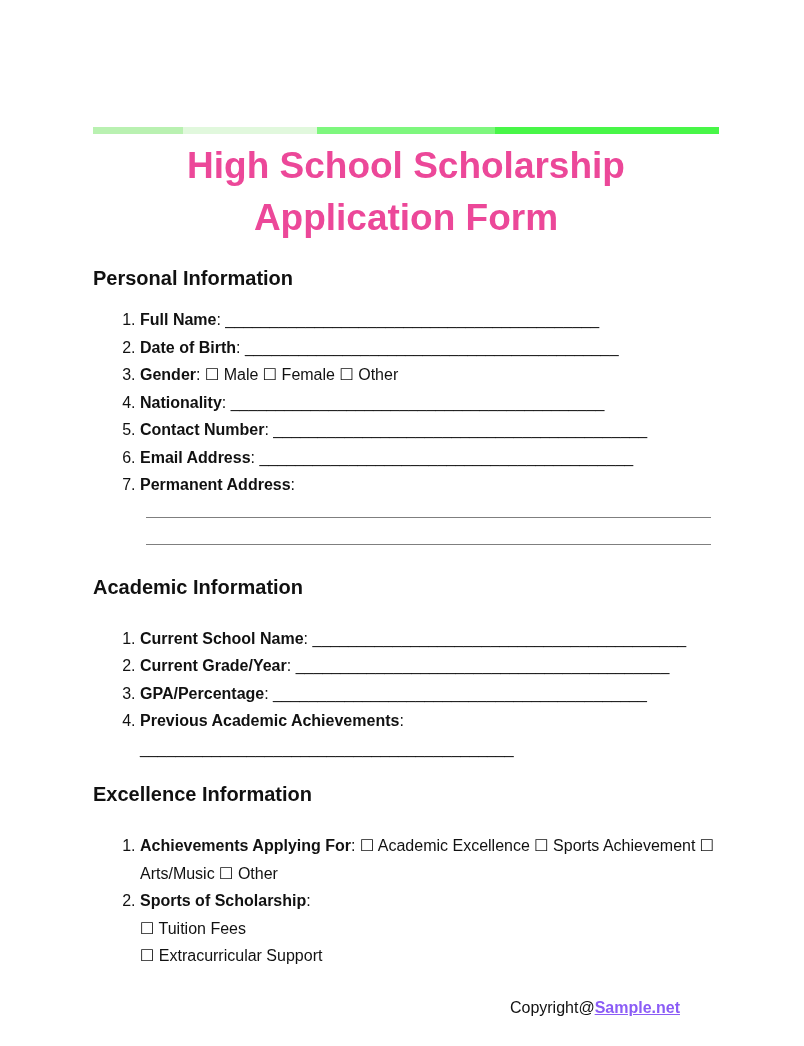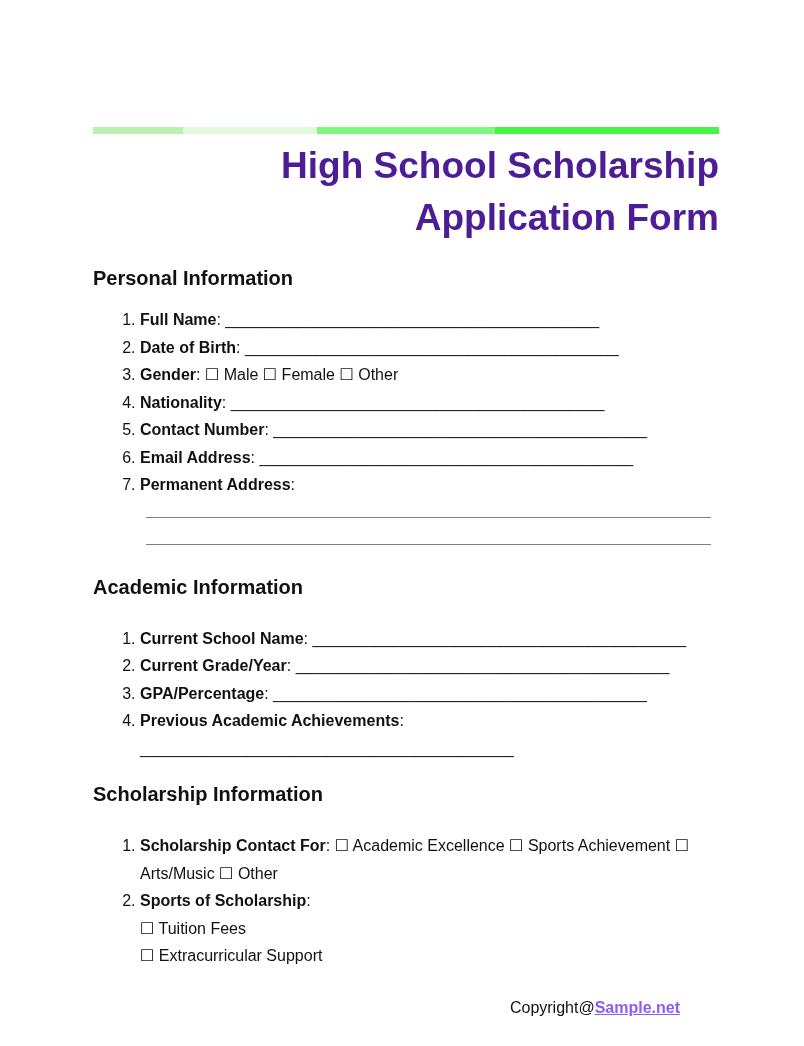--- a/index.html
+++ b/index.html
@@ -56,21 +56,21 @@
 
 <div class="page">
 
   <div class="top-bar">
     <div class="bar-seg" style="background: rgb(185, 241, 177); width: 90px;"></div>
     <div class="bar-seg" style="background: rgb(225, 248, 221); width: 134px;"></div>
     <div class="bar-seg" style="background: rgb(126, 247, 126); width: 178px;"></div>
     <div class="bar-seg" style="background: rgb(72, 246, 72); width: 224px;"></div>
   </div>
 
-  <h1 class="doc-title" style="color: #4c1d95; text-align: right;">High School Scholarship Application Form</h1>
+  <h1 class="doc-title" style="color: #ec4899;">High School Scholarship Application Form</h1>
 
   <div class="section sec-personal">
     <h2 class="sec-heading">Personal Information</h2>
     <ol class="items">
       <li>
         <span class="item-label">Full Name</span><span>: __________________________________________</span>
       </li>
       <li>
         <span class="item-label">Date of Birth</span><span>: __________________________________________</span>
       </li>
@@ -107,24 +107,24 @@
         <span class="item-label">GPA/Percentage</span><span>: __________________________________________</span>
       </li>
       <li>
         <span class="item-label">Previous Academic Achievements</span><span>:</span>
         <div>__________________________________________</div>
       </li>
     </ol>
   </div>
 
   <div class="section sec-scholarship">
-    <h2 class="sec-heading">Scholarship Information</h2>
+    <h2 class="sec-heading">Excellence Information</h2>
     <ol class="items">
       <li>
-        <span class="item-label">Scholarship Contact For</span><span>: ☐ Academic Excellence ☐ Sports Achievement ☐ Arts/Music ☐ Other</span>
+        <span class="item-label">Achievements Applying For</span><span>: ☐ Academic Excellence ☐ Sports Achievement ☐ Arts/Music ☐ Other</span>
       </li>
       <li>
         <span class="item-label">Sports of Scholarship</span><span>:</span>
         <div>☐ Tuition Fees</div>
         <div>☐ Extracurricular Support</div>
       </li>
     </ol>
   </div>
 
   <div class="footer">

